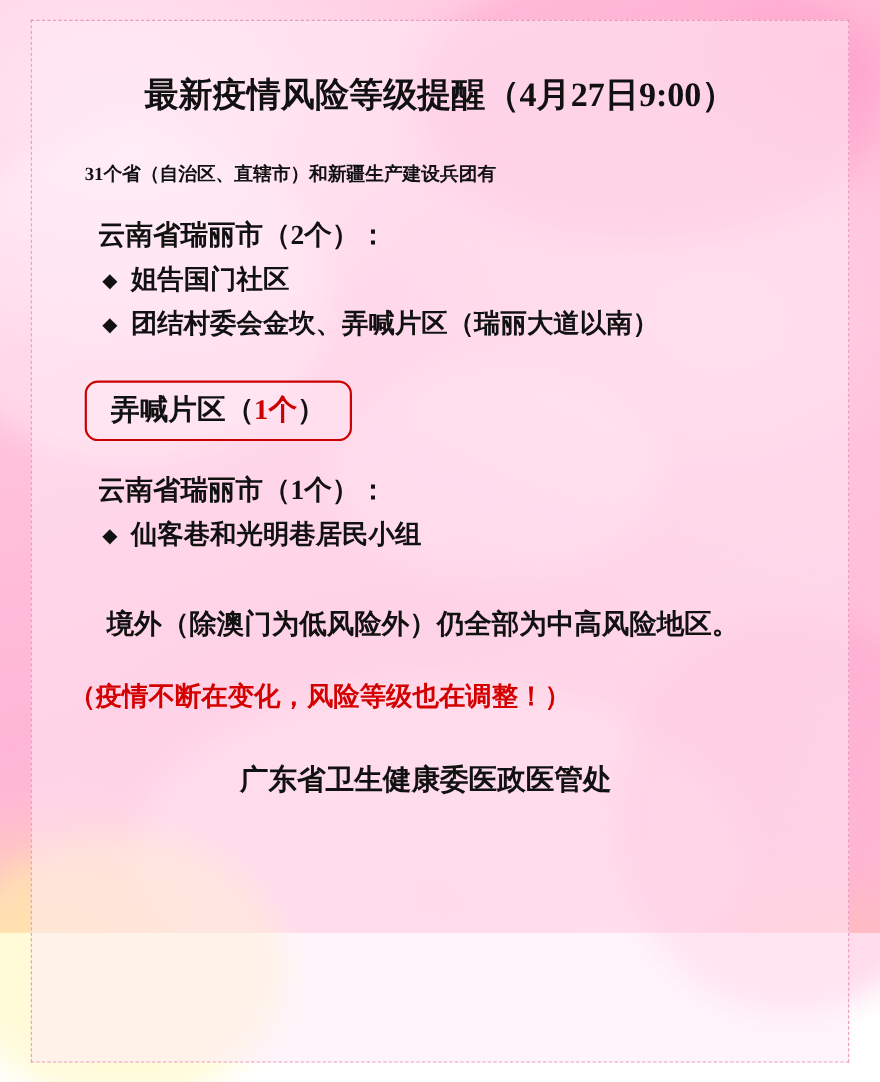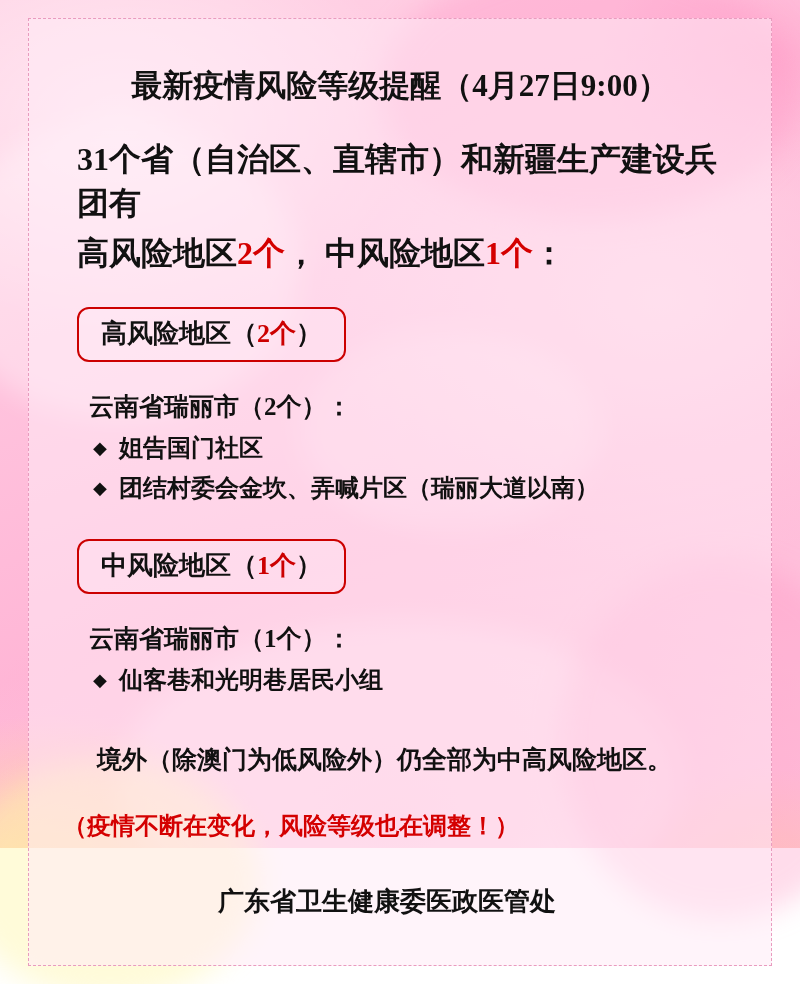--- a/index.html
+++ b/index.html
@@ -56,21 +56,21 @@
     text-align: center;
     font-size: 31px;
     font-weight: bold;
     color: #111111;
     letter-spacing: 0px;
     margin: 20px 0 30px 0;
     white-space: nowrap;
   }
 
   .lead {
-    font-size: 32px;
+    font-size: 17px;
     font-weight: bold;
     color: #111111;
     line-height: 44px;
     margin: 0 0 6px 14px;
   }
   .lead .num {
     color: #d40000;
   }
 
   .section-box {
@@ -149,41 +149,35 @@
   <div class="petal p5"></div>
   <div class="petal p6"></div>
 
   <div id="frame">
 
     <div class="title">最新疫情风险等级提醒（4月27日9:00）</div>
 
     <div class="lead">
       <span>31个省（自治区、直辖市）和新疆生产建设兵团有</span>
     </div>
-    <div class="lead">
-      <span>高风险地区</span><span class="num">2个</span><span>，  中风险地区</span><span class="num">1个</span><span>：</span>
-    </div>
 
-    <div class="section-box">
-      <span>高风险地区（</span><span class="cnt">2个</span><span>）</span>
-    </div>
 
     <div class="subhead">云南省瑞丽市（2个）：</div>
 
     <div class="bullet-row">
       <span class="bullet-mark">◆</span>
       <span class="bullet-text">姐告国门社区</span>
     </div>
     <div class="bullet-row">
       <span class="bullet-mark">◆</span>
       <span class="bullet-text">团结村委会金坎、弄喊片区（瑞丽大道以南）</span>
     </div>
 
     <div class="section-box">
-      <span>中风险地区（</span><span class="cnt">1个</span><span>）</span>
+      <span>弄喊片区（</span><span class="cnt">1个</span><span>）</span>
     </div>
 
     <div class="subhead">云南省瑞丽市（1个）：</div>
 
     <div class="bullet-row">
       <span class="bullet-mark">◆</span>
       <span class="bullet-text">仙客巷和光明巷居民小组</span>
     </div>
 
     <div class="note">境外（除澳门为低风险外）仍全部为中高风险地区。</div>

